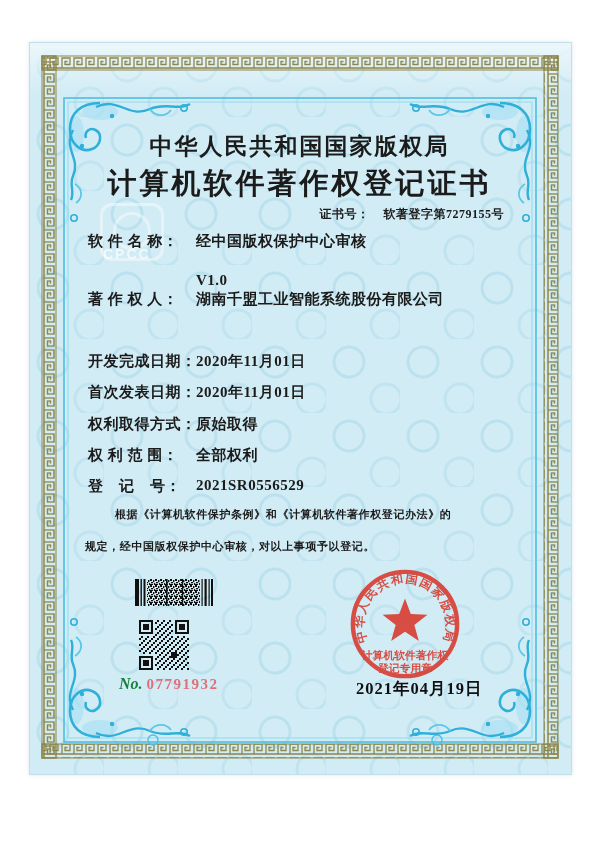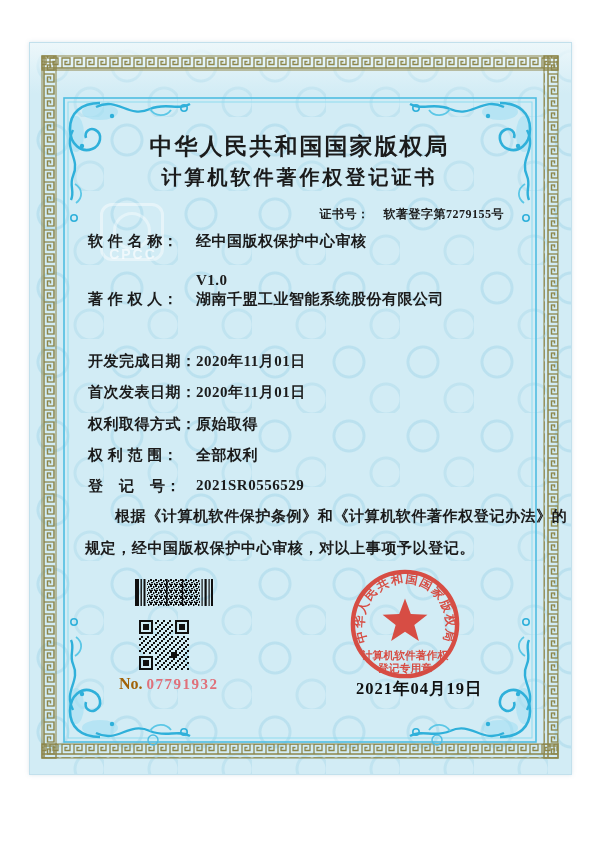--- a/index.html
+++ b/index.html
@@ -16,43 +16,43 @@
       linear-gradient(180deg,#ecf7fa 0%,rgba(236,247,250,0) 7%),
       radial-gradient(circle at 23px 23px, rgba(255,255,255,0) 13px, rgba(150,207,228,.38) 14px, rgba(150,207,228,.38) 16px, rgba(255,255,255,0) 17px),
       radial-gradient(circle at 60px 60px, rgba(255,255,255,0) 13px, rgba(150,207,228,.30) 14px, rgba(150,207,228,.30) 16px, rgba(255,255,255,0) 17px);
     background-size:100% 100%,74px 74px,74px 74px;
     border:1px solid #c2e0ec;
     box-shadow:0 0 4px rgba(120,160,180,.25);
   }
   .txt{color:#1b1b1b;font-weight:bold;white-space:nowrap;}
   .center-line{left:29px;width:541px;text-align:center;}
   .authority{top:131px;font-size:23px;letter-spacing:2px;}
-  .cert-title{top:164px;font-size:20px;letter-spacing:3px;}
+  .cert-title{top:164px;font-size:29px;letter-spacing:3px;}
   .certno{top:206px;right:96px;font-size:12px;letter-spacing:.5px;}
   .certno .gap{display:inline-block;width:14px;}
   .flabel{left:88px;font-size:15px;letter-spacing:.5px;}
   .fvalue{left:196px;font-size:15px;letter-spacing:.5px;}
-  .stmt{font-size:15px;letter-spacing:.6px;}
-  .serial-prefix{font-size:16px;color:#a16207;font-weight:bold;}
+  .stmt{font-size:11px;letter-spacing:.6px;}
+  .serial-prefix{font-size:16px;color:#15803d;font-weight:bold;font-style:italic;}
   .serial-number{
     font-family:Liberation Serif, serif;
     font-size:15px;color:#e0707a;font-weight:bold;letter-spacing:1.5px;
   }
   .issue-date{left:356px;top:678px;font-size:16.5px;letter-spacing:1px;color:#101010;text-align:right;}
   
   .cpcc{
     left:100px;top:203px;width:58px;height:52px;
     border:3px solid rgba(255,255,255,.55);border-radius:12px;opacity:.8;
   }
   .cpcc::before{
     content:"";position:absolute;left:10px;top:6px;width:32px;height:32px;
     border:3px solid rgba(255,255,255,.5);border-radius:50%;
   }
   .cpcc-text{
-    left:103px;top:246px;width:60px;text-align:center;
+    left:103px;top:246px;width:60px;
     color:rgba(255,255,255,.65);font-size:14px;font-weight:bold;
     font-family:"Liberation Sans",sans-serif;letter-spacing:2px;
   }
   svg{display:block;}
 </style>
 </head>
 <body>
 
 <div class="abs paper"></div>
 

